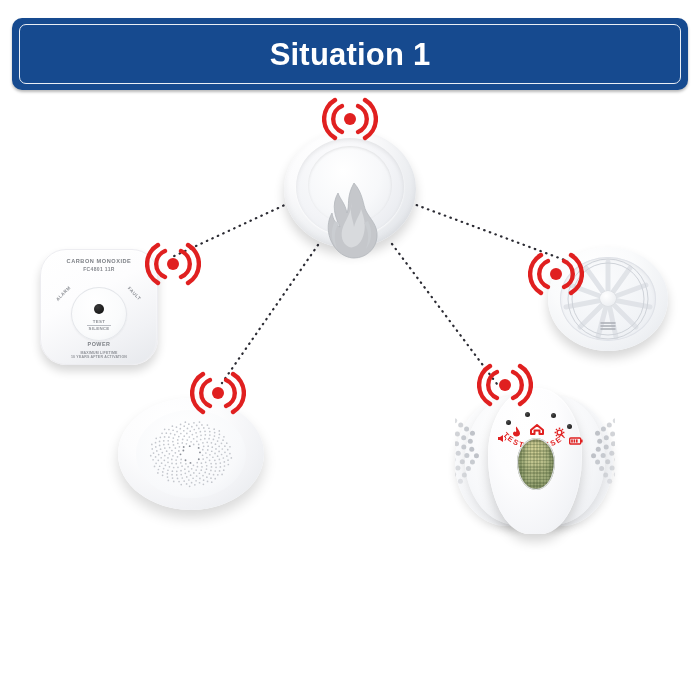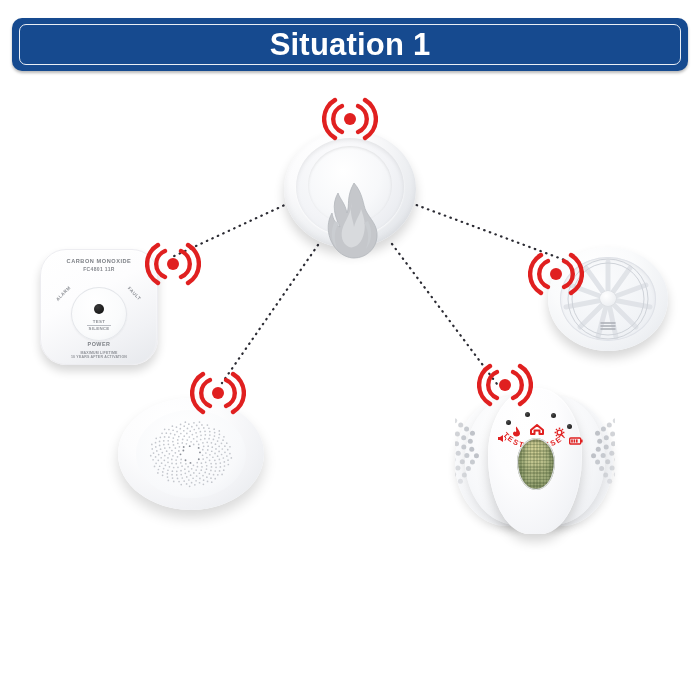--- a/index.html
+++ b/index.html
@@ -22,21 +22,21 @@
     height: 700px;
     background: #ffffff;
   }
 
   
   .banner {
     position: absolute;
     left: 12px;
     top: 18px;
     width: 676px;
-    height: 53px;
+    height: 72px;
     background: #164a8f;
     border-radius: 10px;
     box-sizing: border-box;
     box-shadow: 0 2px 3px rgba(0,0,0,0.28);
   }
   .banner-inner {
     position: absolute;
     left: 7px; top: 6px;
     right: 7px; bottom: 6px;
     border: 1.6px solid #e9eef5;

